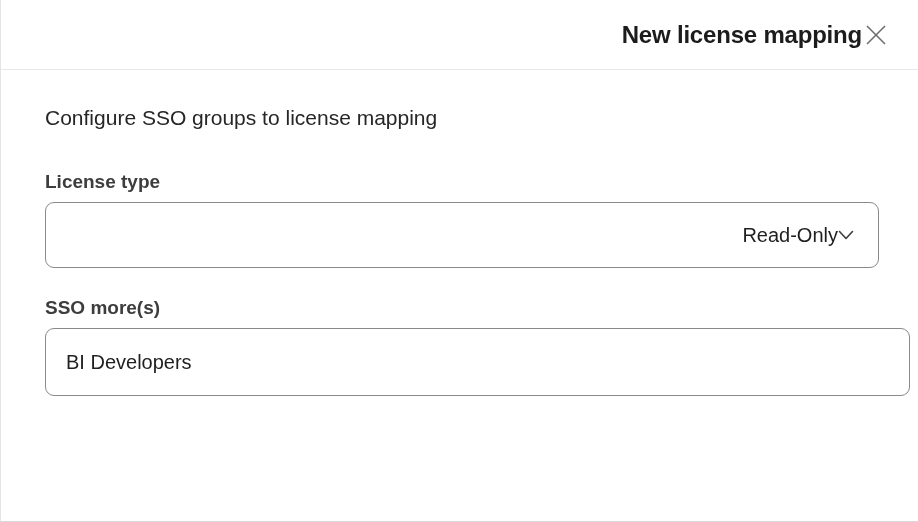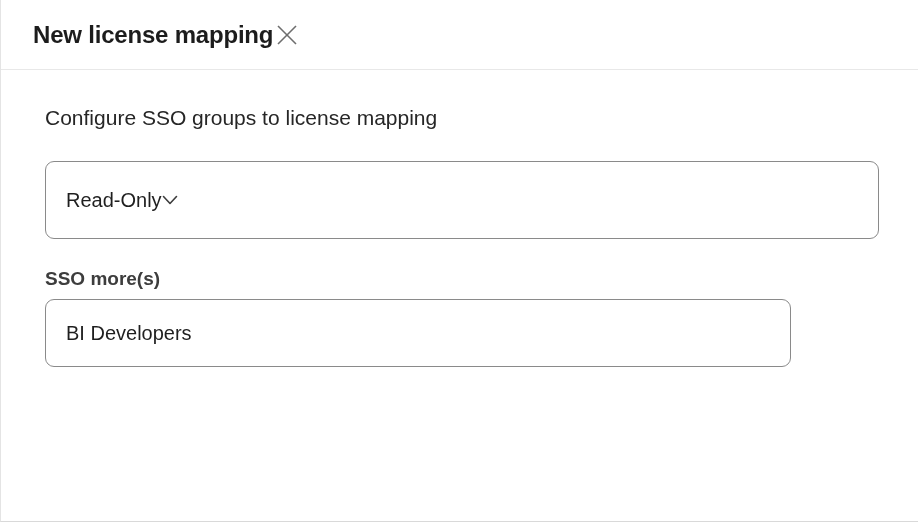--- a/index.html
+++ b/index.html
@@ -16,21 +16,21 @@
     height: 522px;
     background: #ffffff;
     border-left: 1px solid #e4e4e4;
     border-bottom: 1px solid #d9d9d9;
     position: relative;
   }
   .modal-header {
     height: 70px;
     display: flex;
     align-items: center;
-    justify-content: flex-start;
+    justify-content: flex-end;
     padding: 0 28px 0 32px;
     border-bottom: 1px solid #e8e8e8;
   }
   .modal-title {
     font-size: 24px;
     font-weight: 700;
     letter-spacing: -0.2px;
     color: #1c1c1c;
   }
   .close-btn {
@@ -44,37 +44,37 @@
     justify-content: center;
     padding: 0;
   }
   .modal-body {
     padding: 36px 40px 0 44px;
   }
   .form-heading {
     font-size: 21px;
     font-weight: 400;
     color: #262626;
-    margin-bottom: 31px;
+    margin-bottom: 41px;
   }
   .field-label {
     font-size: 19px;
     font-weight: 700;
     color: #3d3d3d;
     margin-bottom: 9px;
   }
   .select-box {
     width: 834px;
-    height: 78px;
+    height: 66px;
     border: 1px solid #8a8a8a;
     border-radius: 9px;
     background: #ffffff;
     display: flex;
     align-items: center;
-    justify-content: flex-start;
+    justify-content: flex-end;
     padding: 0 24px 0 20px;
     cursor: pointer;
   }
   .select-value {
     font-size: 20px;
     color: #1f1f1f;
   }
   .helper-text {
     margin-top: 13px;
     font-size: 19px;
@@ -84,21 +84,21 @@
   .helper-link {
     color: #262626;
     font-weight: 700;
     text-decoration: underline;
     text-decoration-color: #8a8a8a;
     text-underline-offset: 4px;
     cursor: pointer;
   }
   .field-group-2 { margin-top: 29px; }
   .text-input {
-    width: 746px;
+    width: 865px;
     height: 68px;
     border: 1px solid #8a8a8a;
     border-radius: 9px;
     background: #ffffff;
     padding: 0 20px;
     font-family: "Liberation Sans", "DejaVu Sans", sans-serif;
     font-size: 20px;
     color: #1f1f1f;
     outline: none;
   }
@@ -119,20 +119,21 @@
         </svg>
       </span>
     </button>
   </div>
 
   <div class="modal-body">
 
     <div class="form-heading">Configure SSO groups to license mapping</div>
 
     <div>
+      <div class="field-label">License type</div>
 
       <div class="select-box" role="combobox" aria-expanded="false">
         <span class="select-value">Read-Only</span>
         <span style="display:flex;">
           <svg width="16" height="11" viewBox="0 0 16 11">
             <polyline points="1.5,1.5 8,8.5 14.5,1.5" fill="none" stroke="#3d3d3d" stroke-width="1.6" stroke-linecap="round" stroke-linejoin="round"></polyline>
           </svg>
         </span>
       </div>
 

